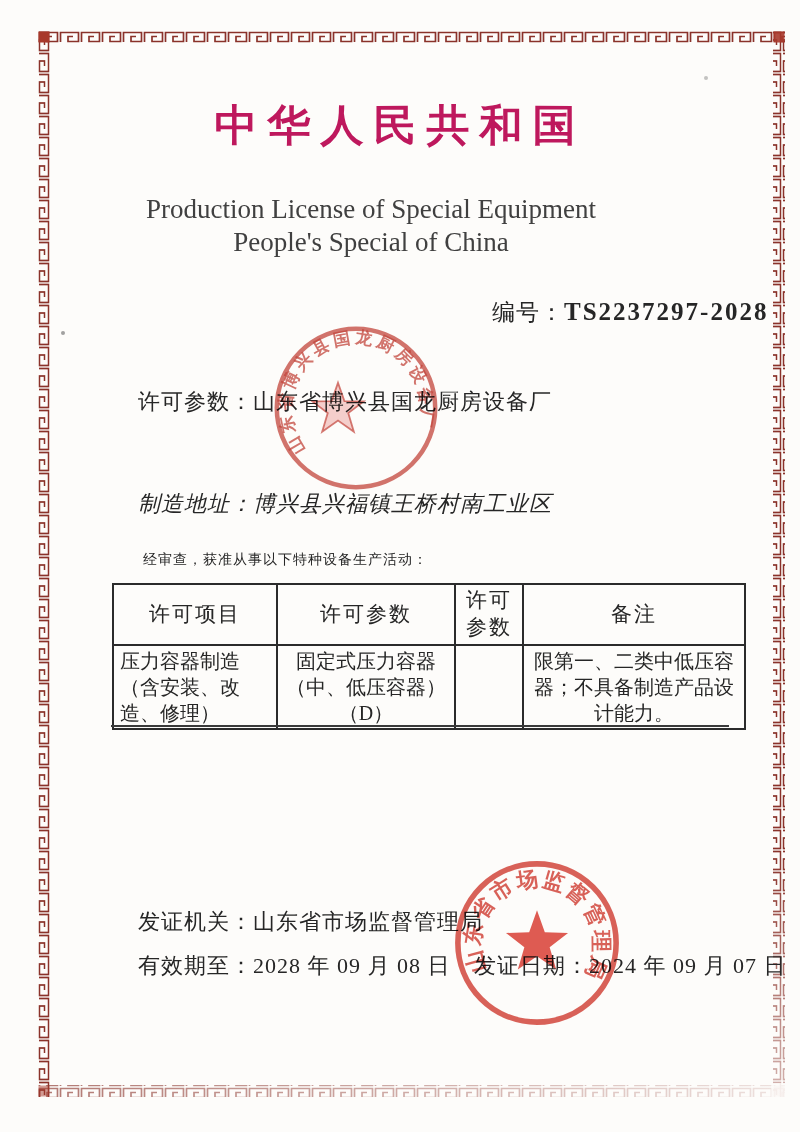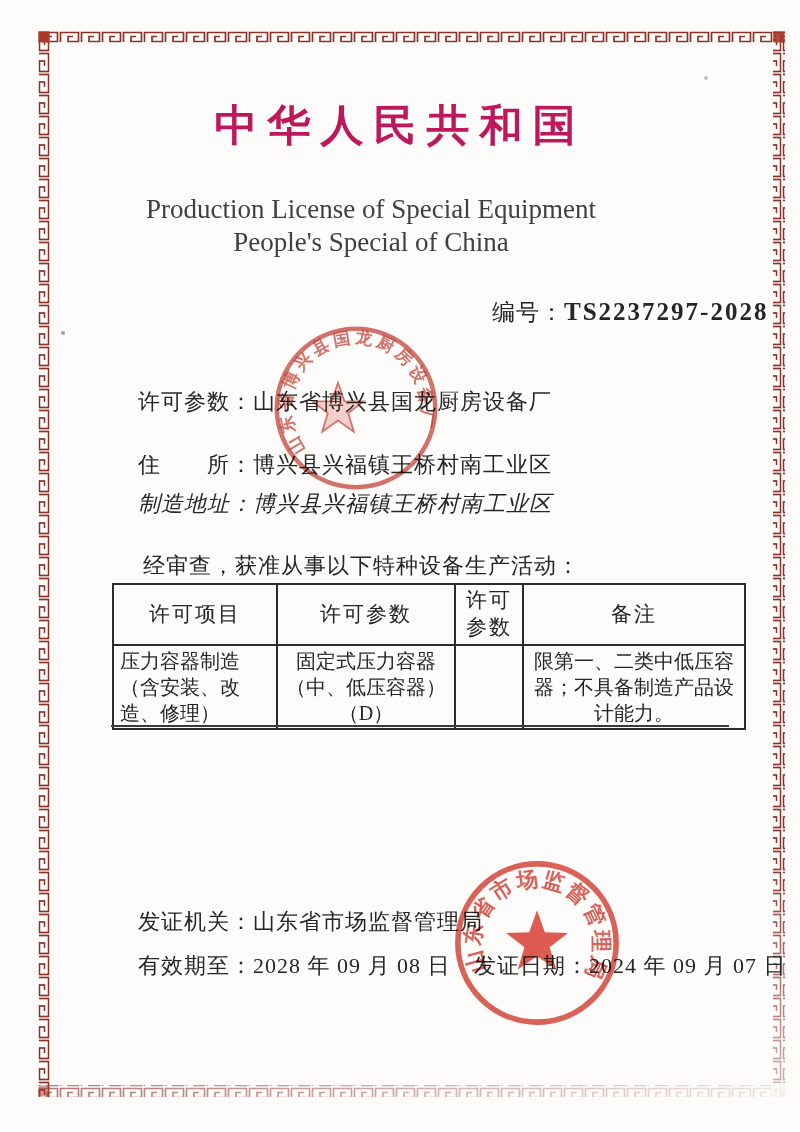--- a/index.html
+++ b/index.html
@@ -19,21 +19,21 @@
   .title-en2{top:227px;}
   
   .license-line{top:297px;left:492px;font-size:23px;letter-spacing:1px;}
   .license-line .num{font-size:25px;letter-spacing:2px;font-weight:bold;font-family:"Liberation Serif",serif;}
   
   .info-line{left:112px;font-size:22px;letter-spacing:1px;white-space:pre;}
   .line-unit{top:361px;}
   .line-residence{top:424px;}
   .line-address{top:463px;font-style:italic;}
   
-  .intro-line{left:143px;top:551px;font-size:22px;letter-spacing:1px;}
+  .intro-line{left:143px;top:551px;font-size:14px;letter-spacing:1px;}
   .license-table{left:112px;top:583px;border-collapse:collapse;table-layout:fixed;}
   .license-table td,.license-table th{
     border:2px solid #2b2b2b;font-weight:normal;
     font-size:20px;text-align:center;vertical-align:middle;padding:2px 4px;
     line-height:1.3;
   }
   .license-table th{font-size:21px;letter-spacing:2px;}
   .license-table .c1{width:152px;}
   .license-table .c2{width:168px;}
   .license-table .c3{width:58px;text-decoration:underline;}
@@ -95,23 +95,20 @@
   <div class="abs title-en title-en1">Production License of Special Equipment</div>
   <div class="abs title-en title-en2">People's Special of China</div>
 
   <div class="abs license-line">
     <span>编号：</span><span class="num">TS2237297-2028</span>
   </div>
 
   <div class="abs info-line line-unit">
     <span>许可参数：</span><span>山东省博兴县国龙厨房设备厂</span>
   </div>
-  <div class="abs info-line line-residence">
-    <span>住　　所：</span><span>博兴县兴福镇王桥村南工业区</span>
-  </div>
   <div class="abs info-line line-address">
     <span>制造地址：</span><span>博兴县兴福镇王桥村南工业区</span>
   </div>
 
   <div class="abs intro-line">经审查，获准从事以下特种设备生产活动：</div>
 
   <table class="abs license-table">
     <tbody>
         <tr class="hrow">
       <th class="c1">许可项目</th>

